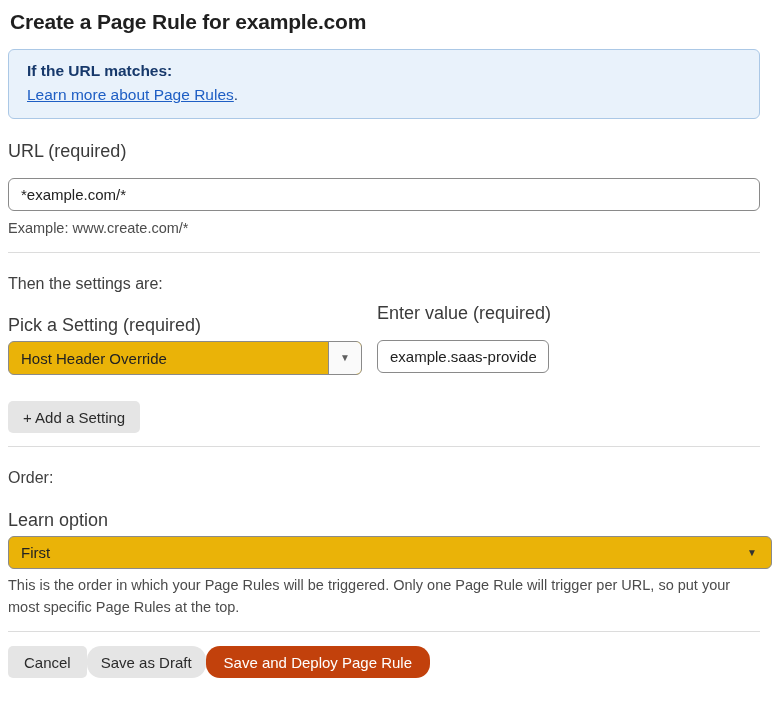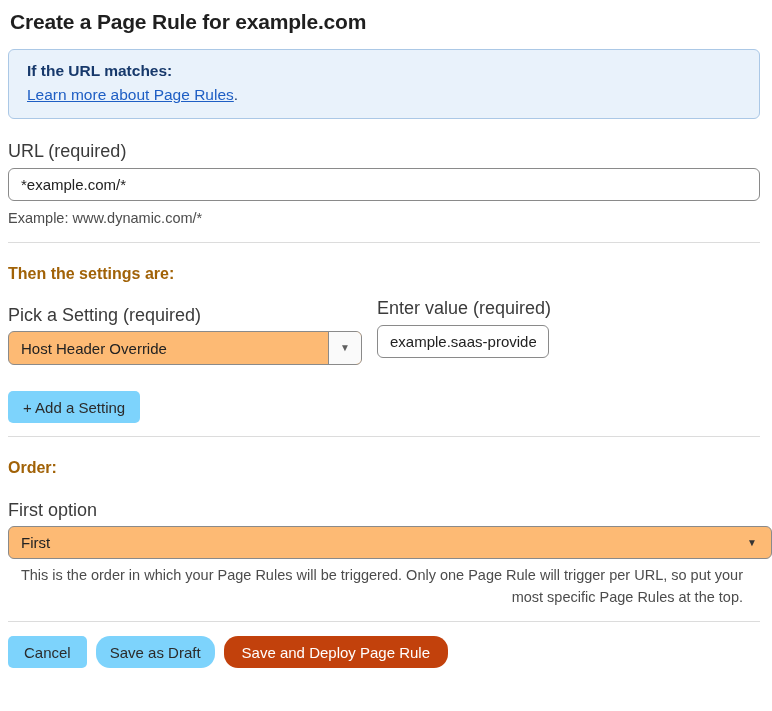--- a/index.html
+++ b/index.html
@@ -41,21 +41,21 @@
   .info-link-suffix { color: #17396b; }
 
   .field-label {
     display: block;
     margin-top: 22px;
     font-size: 18px;
     color: #3b3b3b;
   }
   .text-input {
     display: block;
-    margin-top: 6px;
+    margin-top: 16px;
     height: 33px;
     border: 1px solid #8a8a8a;
     border-radius: 6px;
     padding: 0 12px;
     font-family: "Liberation Sans", sans-serif;
     font-size: 15px;
     color: #222;
     background: #fff;
     outline: none;
   }
@@ -70,36 +70,36 @@
   hr.divider {
     border: none;
     border-top: 1px solid #dcdcdc;
     width: 752px;
     margin-top: 13px;
   }
 
   h2.section-heading {
     margin-top: 22px;
     font-size: 16px;
-    font-weight: bold;
-    color: #a16207;
+    font-weight: normal;
+    color: #404040;
   }
 
   .settings-row { display: flex; align-items: center; }
   .settings-col2 { margin-left: 15px; margin-top: 8px; }
 
   .select-combo {
     margin-top: 5px;
     display: flex;
     align-items: center;
     height: 34px;
     width: 354px;
     border: 1px solid #8a8a8a;
     border-radius: 6px;
-    background: #fdba74;
+    background: #eab308;
     cursor: pointer;
     overflow: hidden;
   }
   .select-value {
     flex: 1;
     padding-left: 12px;
     font-size: 15px;
     color: #222;
     white-space: nowrap;
   }
@@ -119,63 +119,62 @@
 
   .btn {
     height: 32px;
     border: none;
     border-radius: 5px;
     font-family: "Liberation Sans", sans-serif;
     font-size: 15px;
     cursor: pointer;
     white-space: nowrap;
   }
-  .btn-gray { background: #7dd3fc; color: #2b2b2b; }
+  .btn-gray { background: #e5e5e5; color: #2b2b2b; }
   .btn-primary { background: #c2410c; color: #ffffff; }
   .add-setting { margin-top: 26px; padding: 0 15px; }
 
   .order-select {
     width: 764px;
     height: 33px;
   }
   .order-select .caret { margin-right: 14px; color: #333; }
   .order-helper {
     margin-top: 5px;
     max-width: 735px;
     font-size: 14.5px;
-    text-align: right;
   }
 
   .actions {
     margin-top: 14px;
     display: flex;
     align-items: center;
   }
-  .actions .btn + .btn { margin-left: 9px; border-radius: 14px; }
+  .actions .btn + .btn { margin-left: 0; border-radius: 14px; }
   .cancel-btn { padding: 0 16px; }
   .draft-btn { padding: 0 14px; }
   .deploy-btn { padding: 0 18px; }
 </style>
 </head>
 <body>
 
 <div class="page">
 
   <h1 class="page-title">Create a Page Rule for example.com</h1>
 
   <div class="info-box">
     <div class="info-heading">If the URL matches:</div>
     <div class="info-link-line">
       <a href="#" class="info-link">Learn more about Page Rules</a><span class="info-link-suffix">.</span>
     </div>
   </div>
 
   <label class="field-label">URL (required)</label>
   <input type="text" class="text-input full" value="*example.com/*" style="">
-  <div class="helper">Example: www.dynamic.com/*</div>
+  <div class="helper">Example: www.create.com/*</div>
 
   <hr class="divider">
 
   <h2 class="section-heading">Then the settings are:</h2>
 
   <div class="settings-row">
     <div class="settings-col1">
       <label class="field-label">Pick a Setting (required)</label>
       <div class="select-combo">
         <span class="select-value">Host Header Override</span>
@@ -189,21 +188,21 @@
       <input type="text" class="text-input value-input" value="example.saas-provider.com" style="">
     </div>
   </div>
 
   <button class="btn btn-gray add-setting">+ Add a Setting</button>
 
   <hr class="divider">
 
   <h2 class="section-heading">Order:</h2>
 
-  <label class="field-label" style="margin-top:23px;">First option</label>
+  <label class="field-label" style="margin-top:23px;">Learn option</label>
   <div class="select-combo order-select">
     <span class="select-value">First</span>
     <span class="caret">▼</span>
   </div>
   <div class="helper order-helper">This is the order in which your Page Rules will be triggered. Only one Page Rule will trigger per URL, so put your most specific Page Rules at the top.</div>
 
   <hr class="divider">
 
   <div class="actions">
     <button class="btn btn-gray cancel-btn">Cancel</button>

